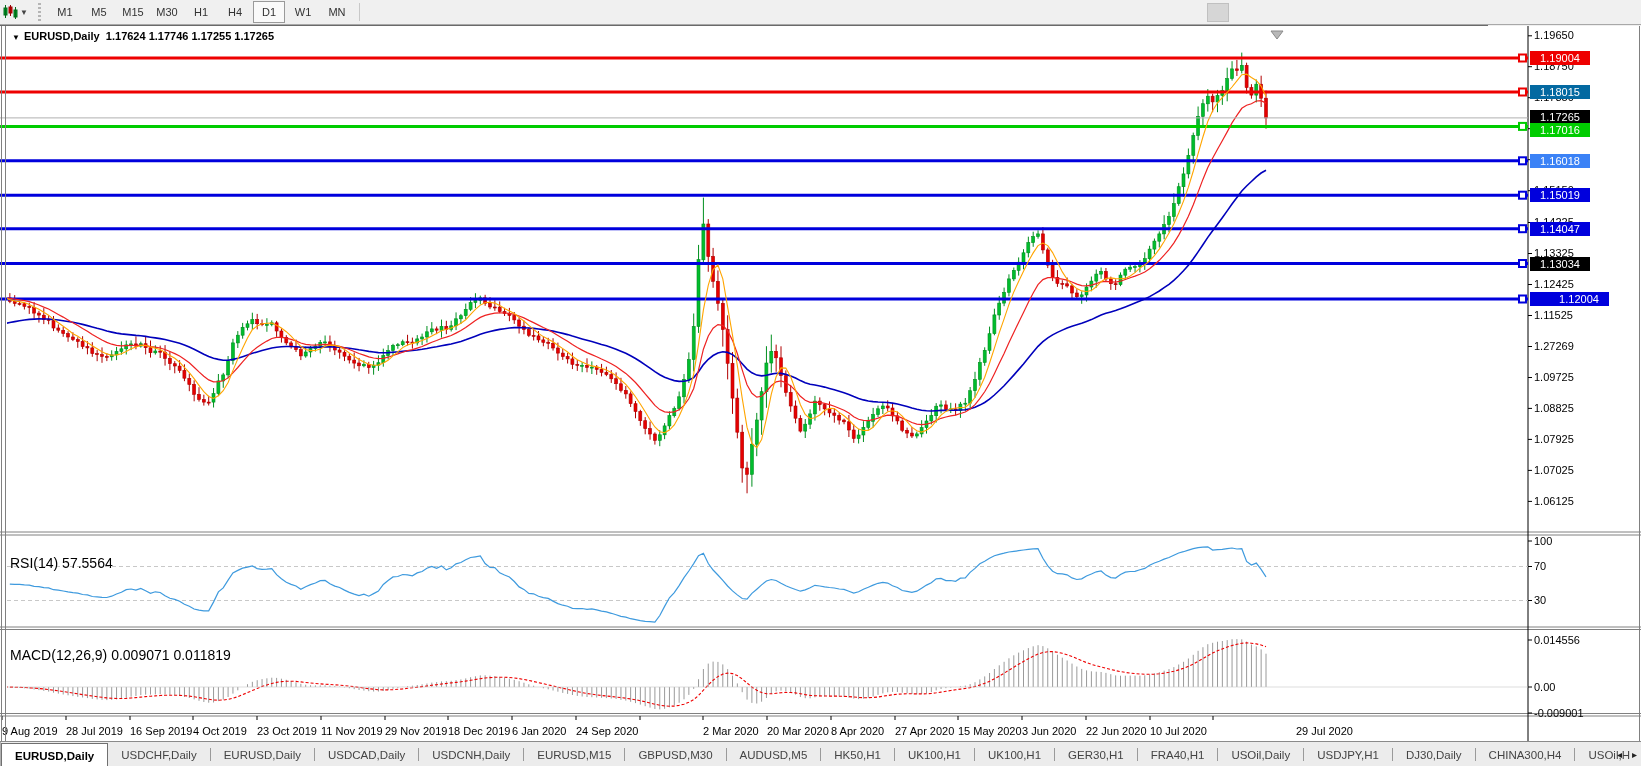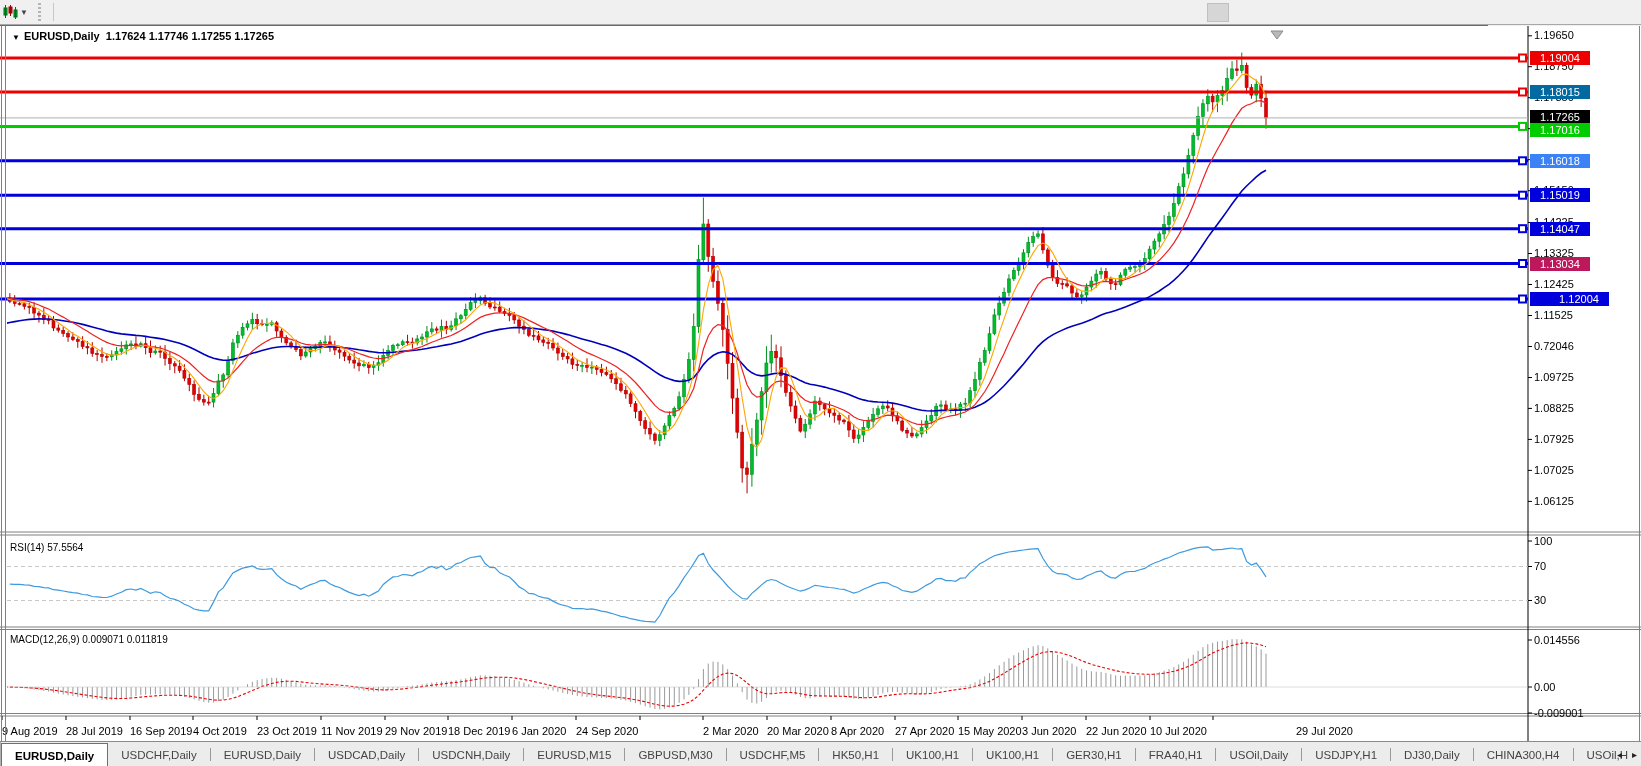--- a/index.html
+++ b/index.html
@@ -22,21 +22,21 @@
                 border:1px solid #c0c0c0;}
   
   .chart-window{position:absolute;left:0;top:25px;width:1488px;height:715px;background:#ffffff;
                 border-top:1px solid #6a6a6a;}
   .win-edge-l1{position:absolute;left:1px;top:0;width:1px;height:715px;background:#808080;}
   .win-edge-l2{position:absolute;left:5px;top:0;width:1px;height:715px;background:#808080;}
   .win-edge-r{position:absolute;left:1639px;top:0;width:1px;height:715px;background:#808080;}
   .chart-title{position:absolute;left:12px;top:4px;font-size:11px;font-weight:600;color:#000;
                cursor:pointer;white-space:nowrap;}
   .chart-title .tri{font-size:8px;margin-right:4px;}
-  .ind-header{position:absolute;left:10px;font-size:10px;color:#000;white-space:nowrap;}
+  .ind-header{position:absolute;left:10px;font-size:14px;color:#000;white-space:nowrap;margin-top:13px;}
   svg.plot{position:absolute;left:0;top:0;}
   
   .axis-tick-label{position:absolute;left:1534px;width:100px;height:13px;font-size:11px;color:#000;
                    line-height:13px;}
   .price-flag{position:absolute;left:1530px;width:60px;height:14px;font-size:11px;line-height:14px;
               color:#fff;text-align:center;}
   
   .date-label{position:absolute;font-size:11px;color:#000;height:13px;line-height:13px;white-space:nowrap;}
   
   .tabbar{position:absolute;left:0;top:741px;width:1641px;height:25px;background:#ececec;
@@ -59,20 +59,31 @@
       <rect x="2" y="4" width="3" height="7" fill="#00a52a" stroke="#006a18"></rect>
       <line x1="3.5" y1="1" x2="3.5" y2="14" stroke="#006a18"></line>
       <rect x="7" y="3" width="3" height="6" fill="#e60000" stroke="#990000"></rect>
       <line x1="8.5" y1="1" x2="8.5" y2="12" stroke="#990000"></line>
       <rect x="12" y="6" width="3" height="7" fill="#00a52a" stroke="#006a18"></rect>
       <line x1="13.5" y1="3" x2="13.5" y2="15" stroke="#006a18"></line>
     </svg>
     <span class="dd-arrow">▼</span>
   </div>
   <div class="grip"></div>
+  <div id="tf-buttons" style="display:flex;align-items:center;">
+      <div class="tfbtn">M1</div>
+      <div class="tfbtn">M5</div>
+      <div class="tfbtn">M15</div>
+      <div class="tfbtn">M30</div>
+      <div class="tfbtn">H1</div>
+      <div class="tfbtn">H4</div>
+      <div class="tfbtn active">D1</div>
+      <div class="tfbtn">W1</div>
+      <div class="tfbtn">MN</div>
+    </div>
   <div class="tb-sep"></div>
   <div class="overflow-box"></div>
 </div>
 
 <div class="chart-window">
   <svg id="plot-svg" class="plot" width="1641" height="715" viewBox="0 0 1641 715">
       <rect x="0" y="0" width="1641" height="715" fill="#ffffff"></rect>
       <line x1="0" y1="506" x2="1641" y2="506" stroke="#808080" stroke-width="1"></line>
       <line x1="0" y1="509" x2="1641" y2="509" stroke="#808080" stroke-width="1"></line>
       <line x1="0" y1="601" x2="1641" y2="601" stroke="#808080" stroke-width="1"></line>
@@ -959,40 +970,40 @@
       <div class="axis-tick-label" style="top: 3.25951px;">1.19650</div>
       <div class="axis-tick-label" style="top: 34.2447px;">1.18750</div>
       <div class="axis-tick-label" style="top: 65.2299px;">1.17850</div>
       <div class="axis-tick-label" style="top: 96.2151px;">1.16950</div>
       <div class="axis-tick-label" style="top: 127.2px;">1.16050</div>
       <div class="axis-tick-label" style="top: 158.186px;">1.15150</div>
       <div class="axis-tick-label" style="top: 190.031px;">1.14225</div>
       <div class="axis-tick-label" style="top: 221.017px;">1.13325</div>
       <div class="axis-tick-label" style="top: 252.002px;">1.12425</div>
       <div class="axis-tick-label" style="top: 282.987px;">1.11525</div>
-      <div class="axis-tick-label" style="top: 313.972px;">0.72046</div>
+      <div class="axis-tick-label" style="top: 313.972px;">1.27269</div>
       <div class="axis-tick-label" style="top: 344.957px;">1.09725</div>
       <div class="axis-tick-label" style="top: 375.943px;">1.08825</div>
       <div class="axis-tick-label" style="top: 406.928px;">1.07925</div>
       <div class="axis-tick-label" style="top: 437.913px;">1.07025</div>
       <div class="axis-tick-label" style="top: 468.898px;">1.06125</div>
       <div class="axis-tick-label" style="top: 508.5px;">100</div>
       <div class="axis-tick-label" style="top: 534px;">70</div>
       <div class="axis-tick-label" style="top: 568px;">30</div>
       <div class="axis-tick-label" style="top: 607.5px;">0.014556</div>
       <div class="axis-tick-label" style="top: 654.5px;">0.00</div>
       <div class="axis-tick-label" style="top: 680.5px;">-0.009001</div>
       <div class="price-flag" style="top: 83.8703px; background: rgb(0, 0, 0);">1.17265</div>
       <div class="price-flag" style="top: 25px; background: rgb(238, 0, 0);">1.19004</div>
       <div class="price-flag" style="top: 59.0493px; background: #0369a1;">1.18015</div>
       <div class="price-flag" style="top: 97.4429px; background: rgb(0, 204, 0);">1.17016</div>
       <div class="price-flag" style="top: 127.802px; background: #3b82f6;">1.16018</div>
       <div class="price-flag" style="top: 162.196px; background: rgb(0, 0, 221);">1.15019</div>
       <div class="price-flag" style="top: 195.66px; background: rgb(0, 0, 221);">1.14047</div>
-      <div class="price-flag" style="top: 230.535px; background: #be185d;">1.13034</div>
+      <div class="price-flag" style="top: 230.535px; background: #000000;">1.13034</div>
       <div class="price-flag" style="top: 265.996px; background: rgb(0, 0, 221); padding-left: 19px;">1.12004</div>
     </div>
   <div id="date-labels">
       <div class="date-label" style="left: 2px; top: 699px;">9 Aug 2019</div>
       <div class="date-label" style="left: 66px; top: 699px;">28 Jul 2019</div>
       <div class="date-label" style="left: 130px; top: 699px;">16 Sep 2019</div>
       <div class="date-label" style="left: 193px; top: 699px;">4 Oct 2019</div>
       <div class="date-label" style="left: 257px; top: 699px;">23 Oct 2019</div>
       <div class="date-label" style="left: 321px; top: 699px;">11 Nov 2019</div>
       <div class="date-label" style="left: 385px; top: 699px;">29 Nov 2019</div>
@@ -1025,21 +1036,21 @@
       <div class="tab">EURUSD,Daily</div>
       <div class="tab-div"></div>
       <div class="tab">USDCAD,Daily</div>
       <div class="tab-div"></div>
       <div class="tab">USDCNH,Daily</div>
       <div class="tab-div"></div>
       <div class="tab">EURUSD,M15</div>
       <div class="tab-div"></div>
       <div class="tab">GBPUSD,M30</div>
       <div class="tab-div"></div>
-      <div class="tab">USDCHF,M5</div>
+      <div class="tab">AUDUSD,M5</div>
       <div class="tab-div"></div>
       <div class="tab">HK50,H1</div>
       <div class="tab-div"></div>
       <div class="tab">UK100,H1</div>
       <div class="tab-div"></div>
       <div class="tab">UK100,H1</div>
       <div class="tab-div"></div>
       <div class="tab">GER30,H1</div>
       <div class="tab-div"></div>
       <div class="tab">FRA40,H1</div>

